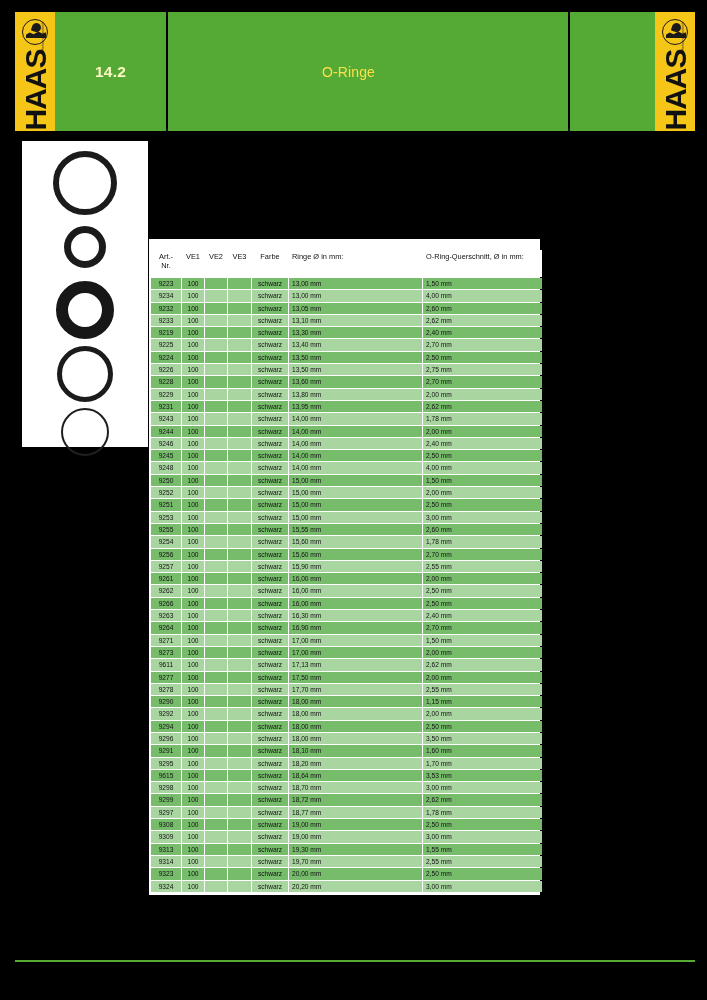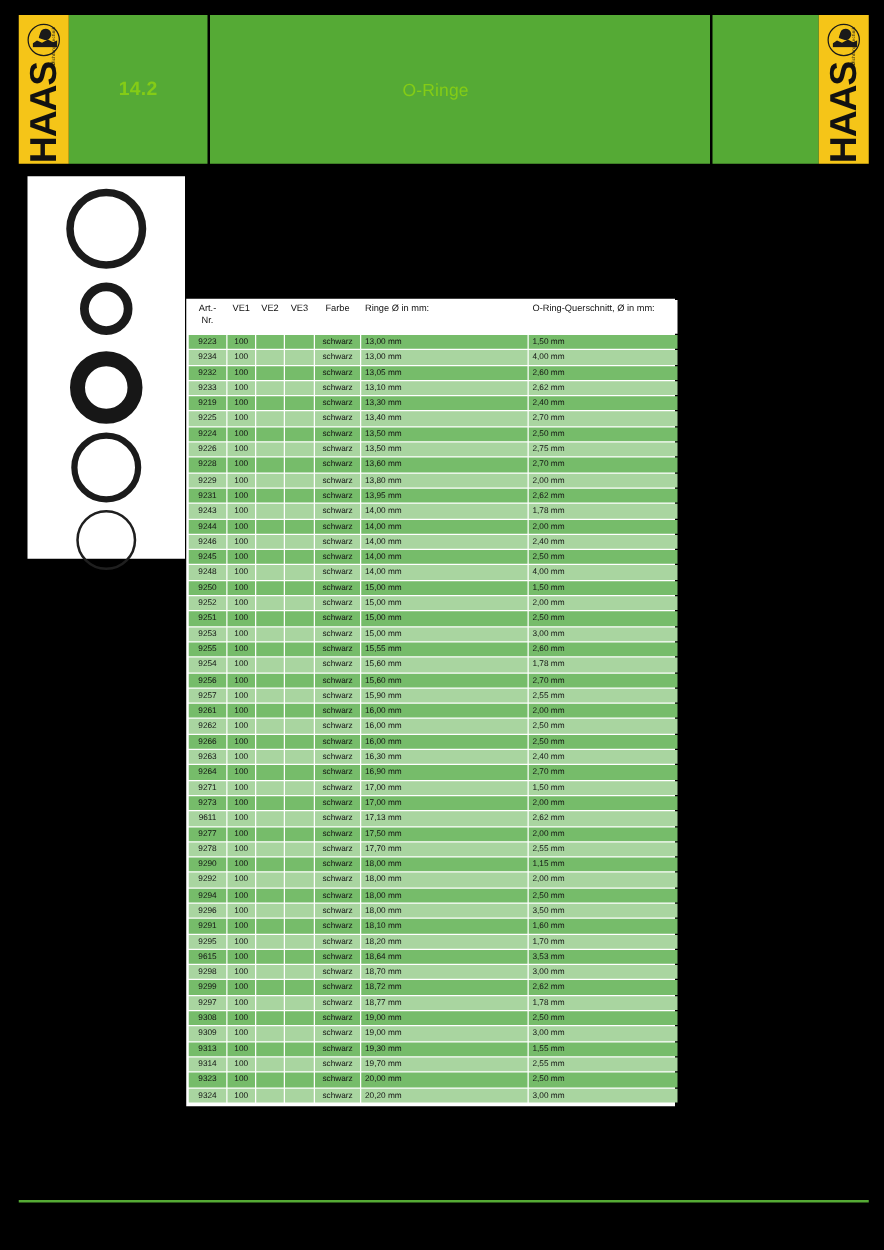--- a/index.html
+++ b/index.html
@@ -123,34 +123,34 @@
     position: absolute;
     left: 40px;
     top: 0;
     width: 111px;
     height: 119px;
     display: flex;
     align-items: center;
     justify-content: center;
     font-size: 15.5px;
     font-weight: bold;
-    color: #84cc16;
+    color: #fef9c3;
     letter-spacing: 0.2px;
   }
   #page-title {
     position: absolute;
     left: 153px;
     top: 0;
     width: 361px;
     height: 119px;
     display: flex;
     align-items: center;
     justify-content: center;
     font-size: 14px;
-    color: #84cc16;
+    color: #fde047;
     letter-spacing: 0.1px;
   }
 
   
   #product-image-panel {
     position: absolute;
     left: 22px;
     top: 141px;
     width: 126px;
     height: 306px;
@@ -168,21 +168,21 @@
   #oring-4 { top: 205px; width: 56px;  height: 56px; border: 5px   solid #1b1b1b; margin-left: -28px; }
   #oring-5 { top: 267px; width: 48px;  height: 48px; border: 2.2px solid #1f1f1f; margin-left: -24px; }
 
   
   #table-wrap {
     position: absolute;
     left: 149px;
     top: 239px;
     width: 391px;
     background: #FFFFFF;
-    padding: 0 1px 2px 1px;
+    padding: 10px 1px 2px 1px;
     box-sizing: border-box;
   }
   table#oring-table {
     border-collapse: separate;
     border-spacing: 1px 1px;
     width: 389px;
     table-layout: fixed;
     font-size: 6.6px;
     color: #111111;
   }

